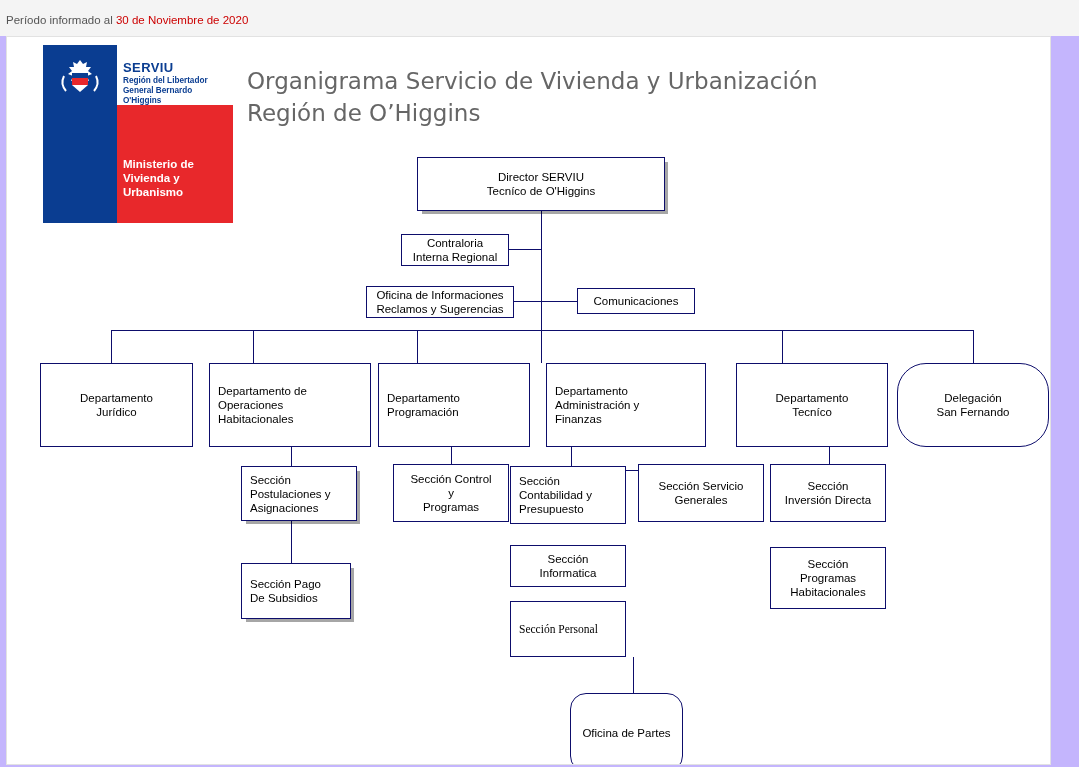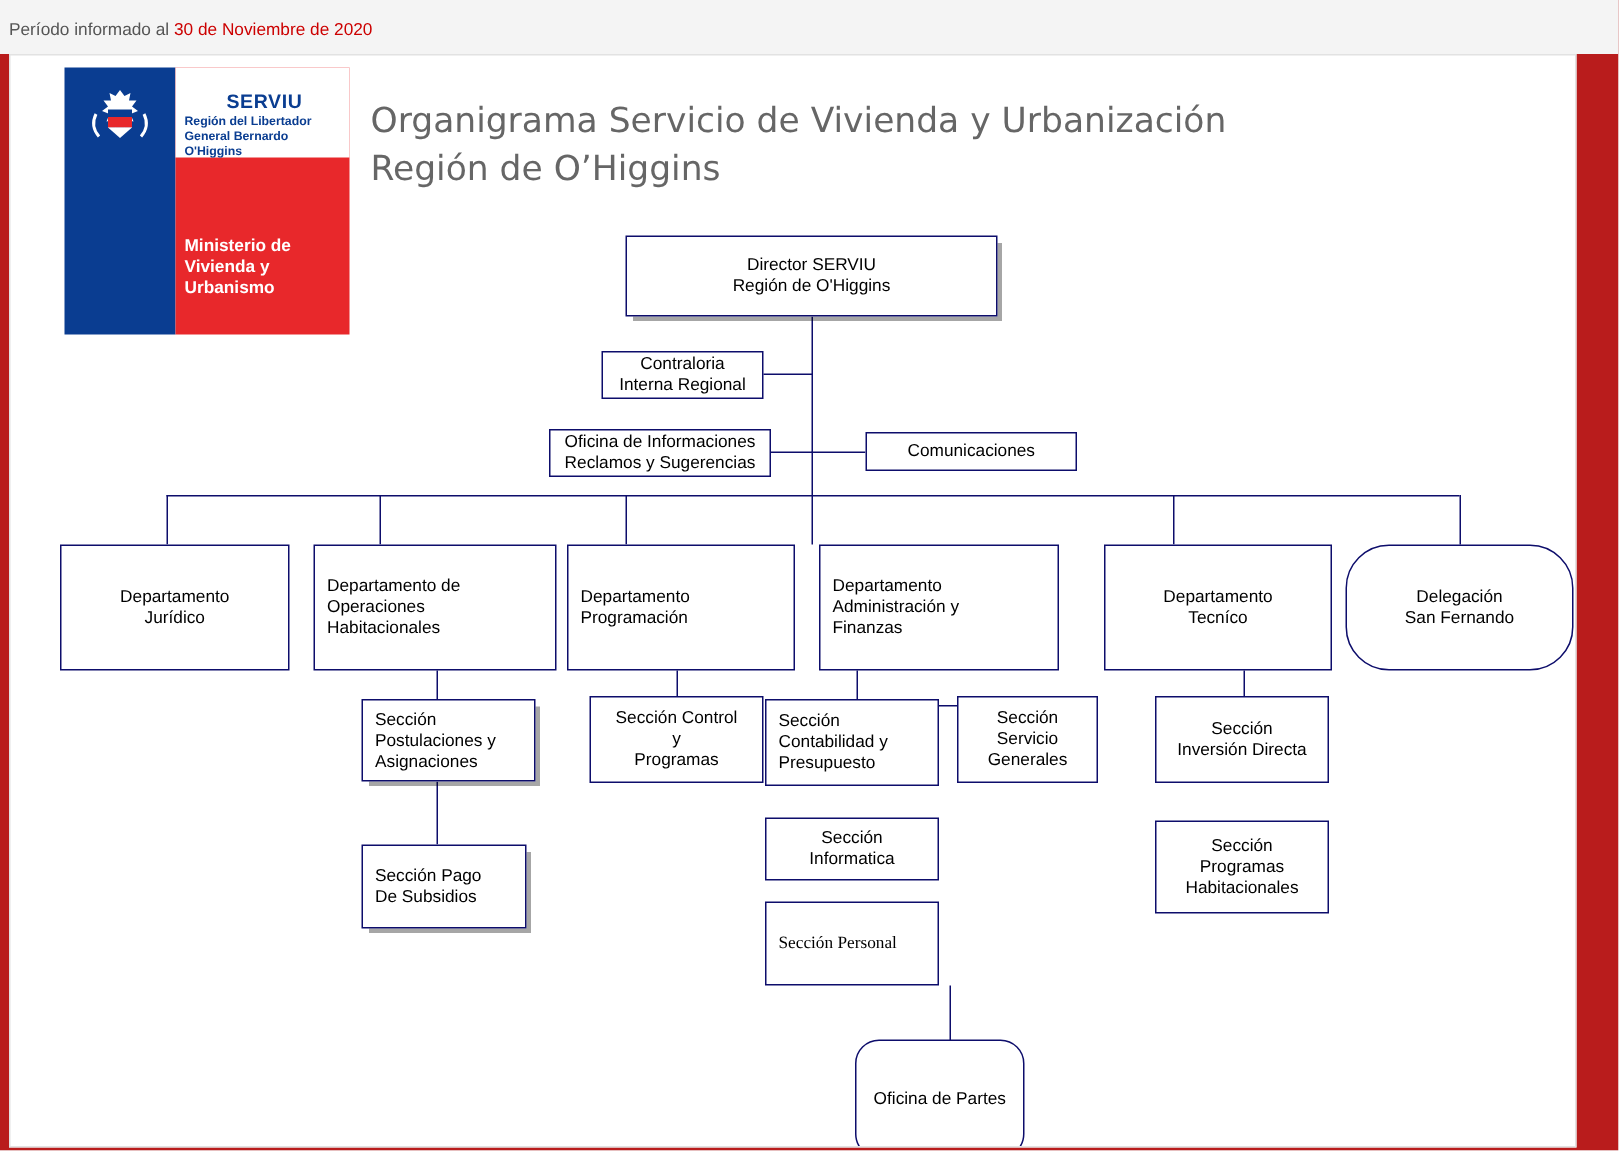--- a/index.html
+++ b/index.html
@@ -5,21 +5,21 @@
   html, body {
     margin: 0;
     padding: 0;
     background: #f4f4f4;
     font-family: "Liberation Sans", sans-serif;
   }
   #page {
     position: relative;
     width: 1079px;
     height: 767px;
-    background: #b91c1c;
+    background: #c4b5fd;
     overflow: hidden;
   }
   #period-bar {
     position: absolute;
     left: 0; top: 0;
     width: 1079px;
     height: 36px;
     background: #f4f4f4;
     font-size: 11.5px;
     color: #555;
@@ -77,21 +77,20 @@
     height: 40px;
   }
   #logo-serviu {
     position: absolute;
     left: 80px;
     top: 15px;
     color: #0a3d91;
     font-size: 13px;
     font-weight: bold;
     letter-spacing: 0.4px;
-    margin-left: 28px;
   }
   #logo-region {
     position: absolute;
     left: 80px;
     top: 31px;
     color: #0a3d91;
     font-size: 8.2px;
     font-weight: bold;
     line-height: 10px;
     width: 110px;
@@ -213,29 +212,29 @@
     <div class="ln lnv" style="left:690px; top:433px; height:25px;"></div>
     <div class="ln lnv" style="left:564px; top:433px; height:25px;"></div>
     <div class="ln lnv" style="left:564px; top:522px; height:19px;"></div>
     <div class="ln lnv" style="left:564px; top:586px; height:15px;"></div>
     <div class="ln lnv" style="left:626px; top:620px; height:73px;"></div>
 
     <div class="ln lnv" style="left:822px; top:409px; height:49px;"></div>
     <div class="ln lnv" style="left:822px; top:522px; height:25px;"></div>
 
     <div class="box shadowed" style="left:410px; top:120px; width:248px; height:54px;">Director     SERVIU
-Región de O'Higgins</div>
+Tecníco de O'Higgins</div>
 
     <div class="box" style="left:394px; top:197px; width:108px; height:32px;">Contraloria
 Interna   Regional</div>
 
     <div class="box" style="left:359px; top:249px; width:148px; height:32px;">Oficina de Informaciones
 Reclamos y Sugerencias</div>
 
-    <div class="box" style="left:570px; top:251px; width:141px; height:26px;text-align:right;">Comunicaciones</div>
+    <div class="box" style="left:570px; top:251px; width:118px; height:26px;text-align:right;">Comunicaciones</div>
 
     <div class="box" style="left:33px; top:326px; width:153px; height:84px;">Departamento
 Jurídico</div>
 
     <div class="box left-align" style="left:202px; top:326px; width:162px; height:84px;">Departamento de
 Operaciones
 Habitacionales</div>
 
     <div class="box left-align" style="left:371px; top:326px; width:152px; height:84px;">Departamento
 Programación</div>
@@ -258,21 +257,21 @@
 De Subsidios</div>
 
     <div class="box" style="left:386px; top:427px; width:116px; height:58px;">Sección Control
 y
 Programas</div>
 
     <div class="box left-align" style="left:503px; top:429px; width:116px; height:58px;">Sección
 Contabilidad y
 Presupuesto</div>
 
-    <div class="box" style="left:631px; top:427px; width:94px; height:58px;">Sección Servicio
+    <div class="box" style="left:631px; top:427px; width:126px; height:58px;">Sección Servicio
 Generales</div>
 
     <div class="box" style="left:503px; top:508px; width:116px; height:42px;">Sección
 Informatica</div>
 
     <div class="box left-align" style="left:503px; top:564px; width:116px; height:56px;font-family:Liberation Serif, serif;">Sección Personal</div>
 
     <div class="box" style="left:763px; top:427px; width:116px; height:58px;">Sección
 Inversión Directa</div>
 

